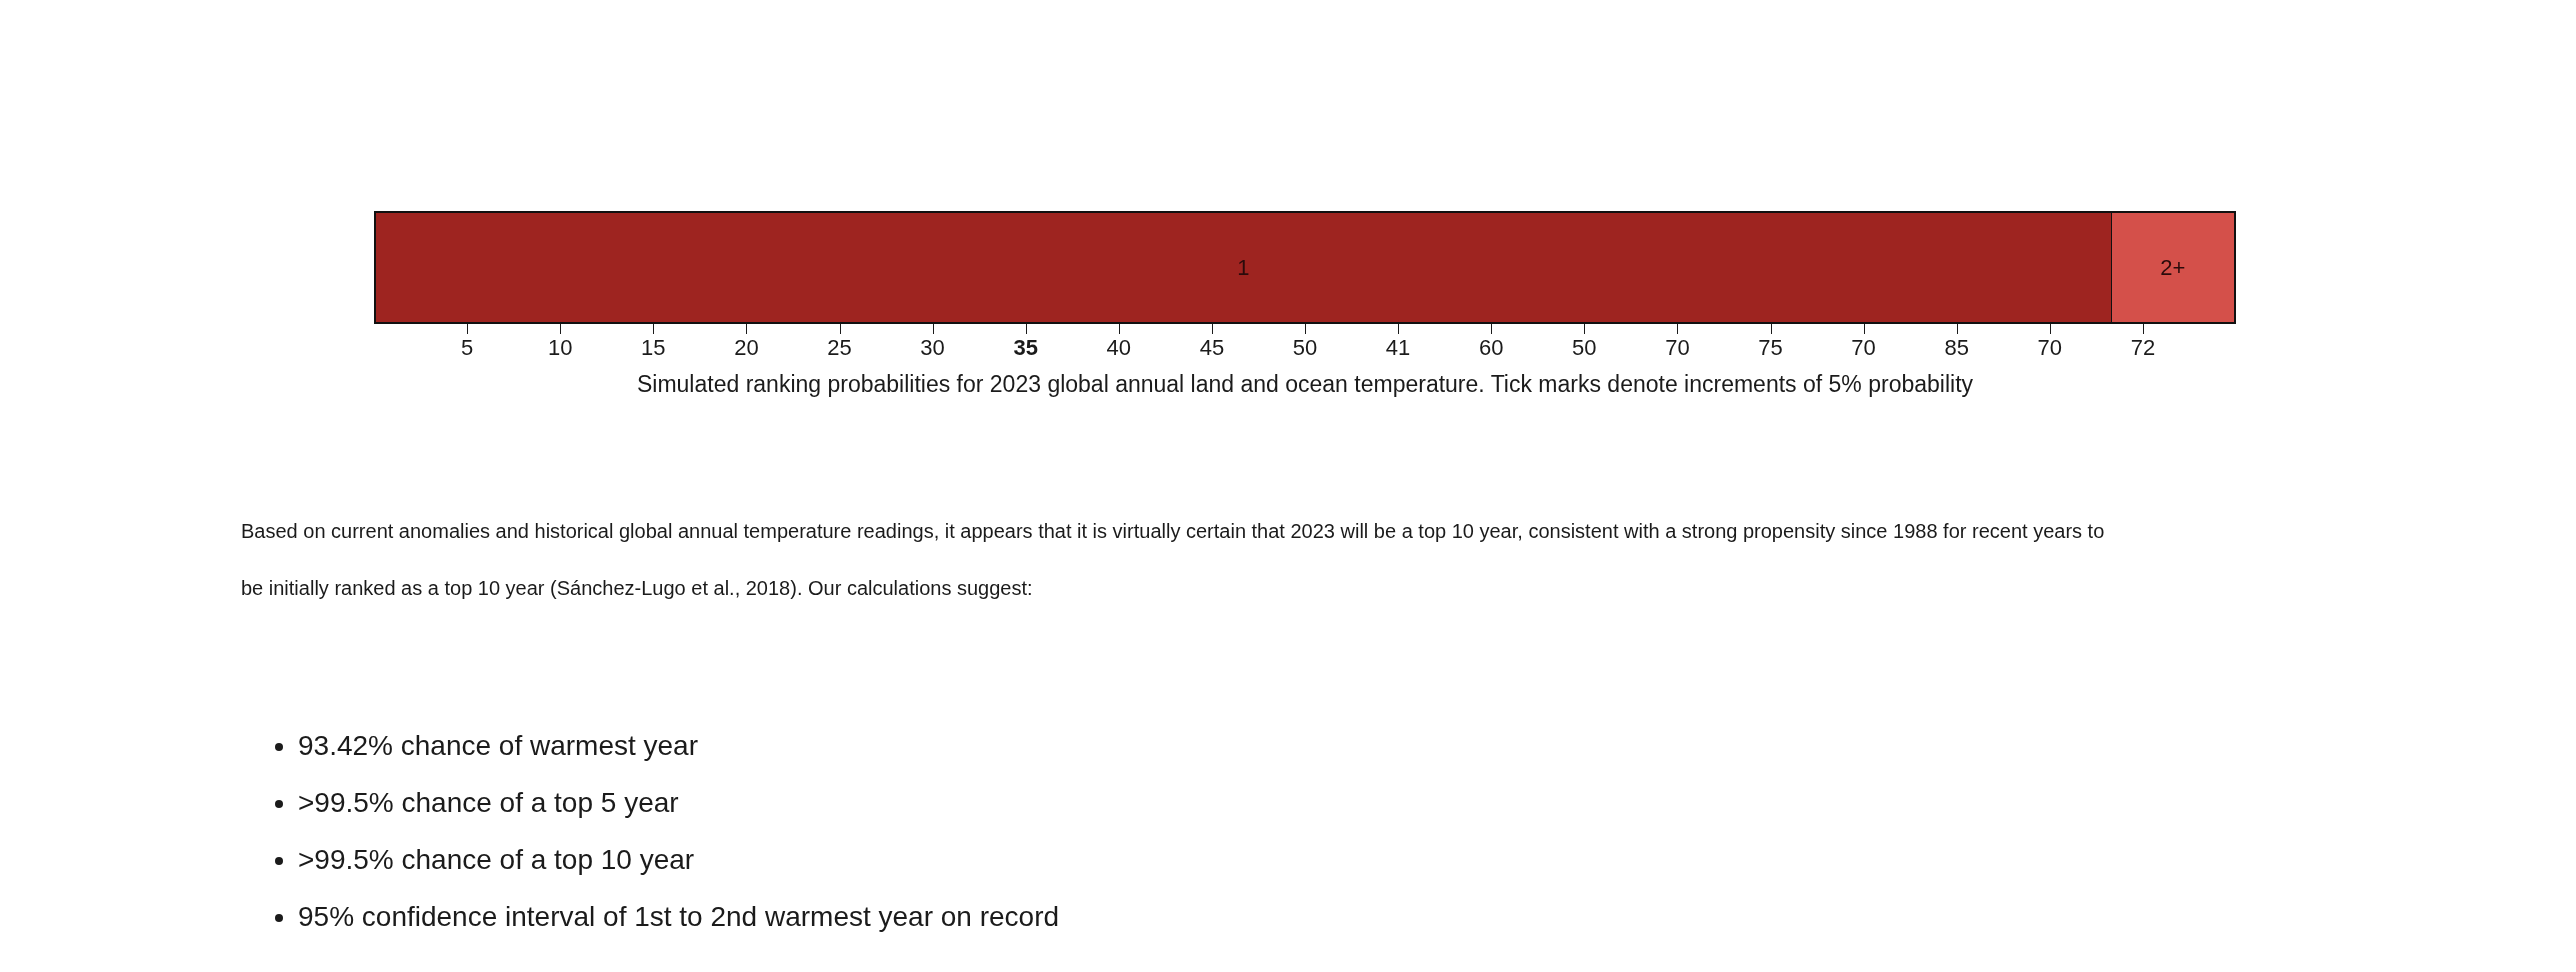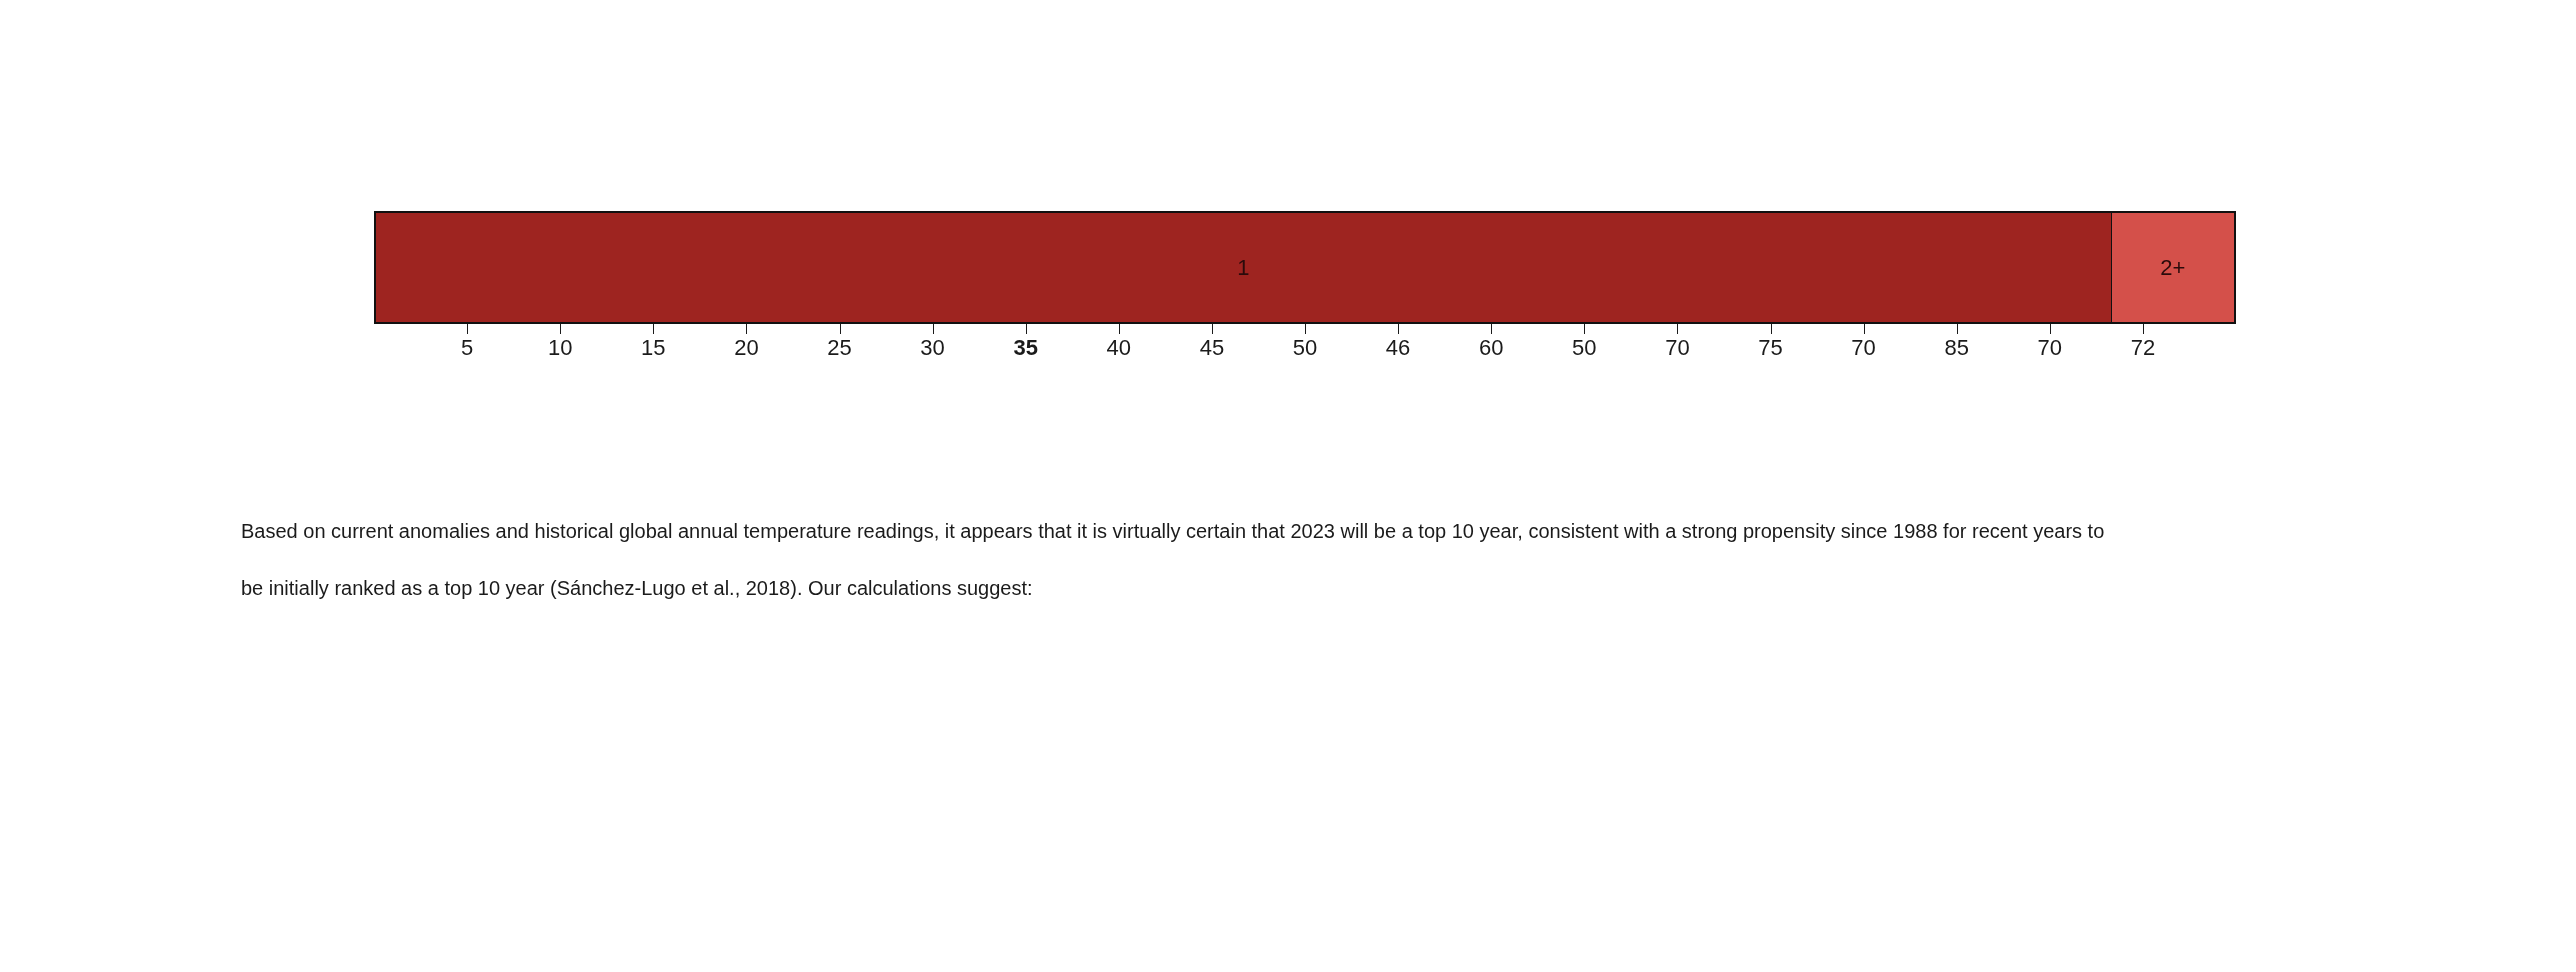--- a/index.html
+++ b/index.html
@@ -148,37 +148,44 @@
         <div class="tick-label" style="left: 30%;">30</div>
         <div class="tick" style="left: 35%;"></div>
         <div class="tick-label" style="left: 35%; font-weight: bold;">35</div>
         <div class="tick" style="left: 40%;"></div>
         <div class="tick-label" style="left: 40%;">40</div>
         <div class="tick" style="left: 45%;"></div>
         <div class="tick-label" style="left: 45%;">45</div>
         <div class="tick" style="left: 50%;"></div>
         <div class="tick-label" style="left: 50%;">50</div>
         <div class="tick" style="left: 55%;"></div>
-        <div class="tick-label" style="left: 55%;">46</div>
+        <div class="tick-label" style="left: 55%;">41</div>
         <div class="tick" style="left: 60%;"></div>
         <div class="tick-label" style="left: 60%;">60</div>
         <div class="tick" style="left: 65%;"></div>
         <div class="tick-label" style="left: 65%;">50</div>
         <div class="tick" style="left: 70%;"></div>
         <div class="tick-label" style="left: 70%;">70</div>
         <div class="tick" style="left: 75%;"></div>
         <div class="tick-label" style="left: 75%;">75</div>
         <div class="tick" style="left: 80%;"></div>
         <div class="tick-label" style="left: 80%;">70</div>
         <div class="tick" style="left: 85%;"></div>
         <div class="tick-label" style="left: 85%;">85</div>
         <div class="tick" style="left: 90%;"></div>
         <div class="tick-label" style="left: 90%;">70</div>
         <div class="tick" style="left: 95%;"></div>
         <div class="tick-label" style="left: 95%;">72</div>
       </div>
+    <div class="caption">Simulated ranking probabilities for 2023 global annual land and ocean temperature. Tick marks denote increments of 5% probability</div>
   </div>
 
   <p class="body-text">Based on current anomalies and historical global annual temperature readings, it appears that it is virtually certain that 2023 will be a top 10 year, consistent with a strong propensity since 1988 for recent years to be initially ranked as a top 10 year (Sánchez-Lugo et al., 2018). Our calculations suggest:</p>
 
+  <ul class="bullets" id="bullets">
+      <li>93.42% chance of warmest year</li>
+      <li>&gt;99.5% chance of a top 5 year</li>
+      <li>&gt;99.5% chance of a top 10 year</li>
+      <li>95% confidence interval of 1st to 2nd warmest year on record</li>
+    </ul>
 
 </div>
 
 
 </body></html>

